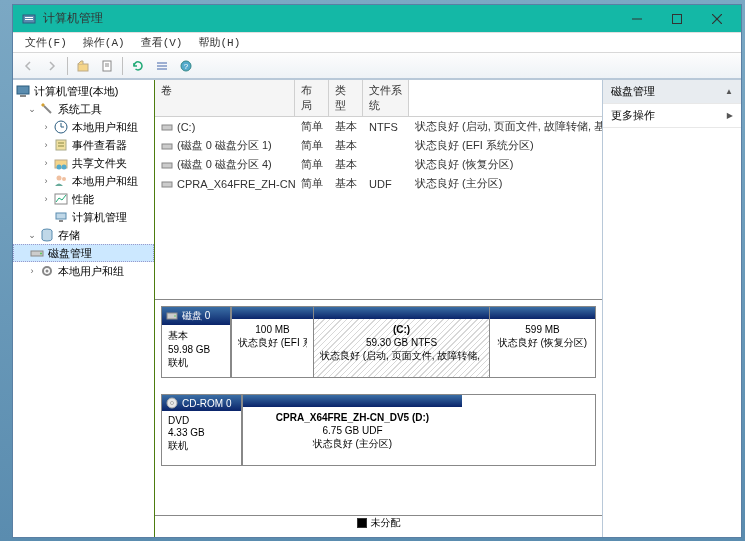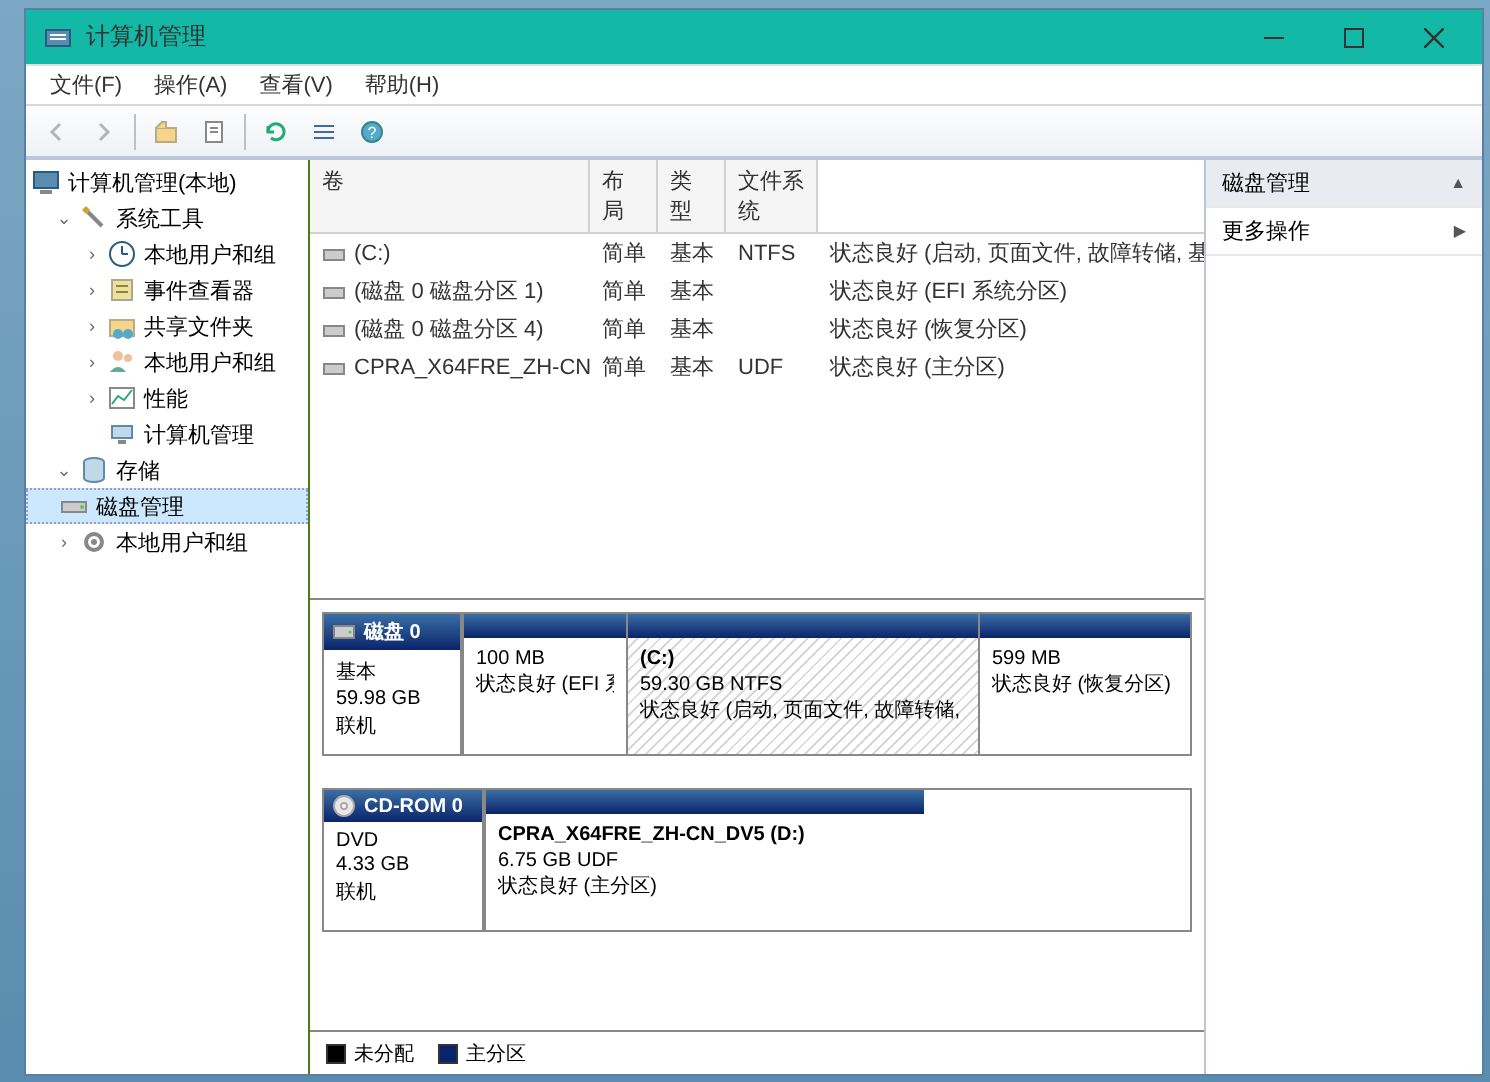--- a/index.html
+++ b/index.html
@@ -4,21 +4,21 @@
 <style>
 * { box-sizing: border-box; margin: 0; padding: 0; }
 body { font-family: "Microsoft YaHei", "Segoe UI", Tahoma, sans-serif; font-size: 11px; background: linear-gradient(to bottom, #7ba8c4, #5a8caf); width: 745px; height: 541px; overflow: hidden; position: relative; }
 .window { position: absolute; top: 4px; left: 12px; right: 3px; bottom: 3px; background: #fff; border: 1px solid #5a7fa3; display: flex; flex-direction: column; }
 .titlebar { height: 28px; background: #14b8a6; display: flex; align-items: center; padding: 0 4px 0 8px; border-bottom: 1px solid #e0e0e0; }
 .titlebar-icon { width: 16px; height: 16px; margin-right: 6px; display: inline-flex; }
 .titlebar-title { flex: 1; font-size: 12px; color: #333; }
 .win-controls { display: flex; }
 .win-btn { width: 40px; height: 26px; display: flex; align-items: center; justify-content: center; color: #333; cursor: pointer; }
 .menubar { height: 20px; background: #fff; display: flex; padding: 0 4px; border-bottom: 1px solid #d8d8d8; }
-.menu-item { padding: 2px 8px; cursor: pointer; color: #333; }
+.menu-item { padding: 2px 8px; cursor: pointer; color: #333; font-family: Liberation Mono, monospace; }
 .toolbar { height: 26px; background: linear-gradient(#fdfdfd, #eef2f6); border-bottom: 1px solid #b8c8d8; display: flex; align-items: center; padding: 0 4px; gap: 2px; }
 .tool-btn { width: 22px; height: 22px; display: flex; align-items: center; justify-content: center; cursor: pointer; border: 1px solid transparent; }
 .tool-btn.disabled { opacity: 0.4; cursor: default; }
 .tool-sep { width: 1px; height: 18px; background: #c0c0c0; margin: 0 2px; }
 .workarea { flex: 1; display: flex; border-top: 1px solid #b8c8d8; overflow: hidden; }
 .tree-pane { width: 142px; background: #fff; border-right: 1px solid #4d7c0f; overflow: auto; padding: 2px 0; }
 .tree-node { display: flex; align-items: center; padding: 1px 2px; cursor: pointer; white-space: nowrap; }
 .tree-node.selected { background: #cce8ff; border: 1px dotted #99c; padding: 0 1px; }
 .tree-toggle { width: 14px; height: 14px; display: inline-flex; align-items: center; justify-content: center; font-size: 9px; color: #666; cursor: pointer; }
 .tree-icon { width: 16px; height: 16px; margin: 0 3px 0 0; display: inline-flex; align-items: center; justify-content: center; }
@@ -33,30 +33,30 @@
 .vol-cell { padding: 1px 6px; font-size: 11px; color: #333; white-space: nowrap; overflow: hidden; display: flex; align-items: center; }
 .c-vol { width: 140px; }
 .c-layout { width: 34px; }
 .c-type { width: 34px; }
 .c-fs { width: 46px; }
 .c-status { flex: 1; }
 .disk-icon { width: 12px; height: 12px; margin-right: 4px; display: inline-flex; }
 .graph-pane { flex: 1; background: #fff; overflow: auto; padding: 6px; }
 .disk-block { display: flex; border: 1px solid #888; margin-bottom: 16px; min-height: 72px; }
 .disk-info { width: 80px; background: #fff; padding: 4px 6px; border-right: 1px solid #888; font-size: 10px; }
-.disk-info-header { background: #0a246a; background: linear-gradient(#3a6ea5, #0a246a); color: #fff; font-weight: bold; padding: 2px 4px; margin: -4px -6px 4px -6px; display: flex; align-items: center; gap: 4px; font-size: 10px; }
+.disk-info-header { background: #0a246a; background: linear-gradient(#3a6ea5, #0a246a); color: #fff; font-weight: normal; padding: 2px 4px; margin: -4px -6px 4px -6px; display: flex; align-items: center; gap: 4px; font-size: 10px; }
 .disk-info-line { margin-top: 1px; }
 .disk-parts { flex: 1; display: flex; }
-.part { border-left: 1px solid #888; display: flex; flex-direction: column; font-size: 10px; position: relative; }
+.part { border-left: 1px solid #888; display: flex; flex-direction: column; font-size: 10px; position: relative; text-align: center; }
 .part-header { height: 12px; background: #0a246a; background: linear-gradient(#3a6ea5, #0a246a); }
 .part-body { flex: 1; padding: 4px 6px; background: #fff; }
 .part-body.hatched { background: repeating-linear-gradient(135deg, #fff, #fff 3px, #d8d8d8 3px, #d8d8d8 4px); }
 .part-body b { font-weight: bold; }
 .part-line { line-height: 1.3; white-space: nowrap; overflow: hidden; }
-.legend { height: 22px; border-top: 1px solid #888; display: flex; align-items: center; padding: 0 8px; gap: 12px; font-size: 10px; }
+.legend { height: 22px; border-top: 1px solid #888; display: flex; align-items: center; padding: 0 8px; gap: 12px; font-size: 10px; flex-direction: column; }
 .legend-item { display: flex; align-items: center; gap: 4px; }
 .legend-swatch { width: 10px; height: 10px; border: 1px solid #333; }
 .actions-pane { width: 138px; background: #fff; }
 .actions-header { background: #f0f0f0; padding: 3px 6px; font-size: 11px; border-bottom: 1px solid #d0d0d0; }
 .action-row { padding: 4px 8px; font-size: 11px; display: flex; align-items: center; justify-content: space-between; cursor: pointer; border-bottom: 1px solid #e8e8e8; }
 .action-row .arrow { font-size: 8px; color: #555; }
 .action-row.highlighted { background: #e8ecf0; }
 </style>
 </head>
 <body>

